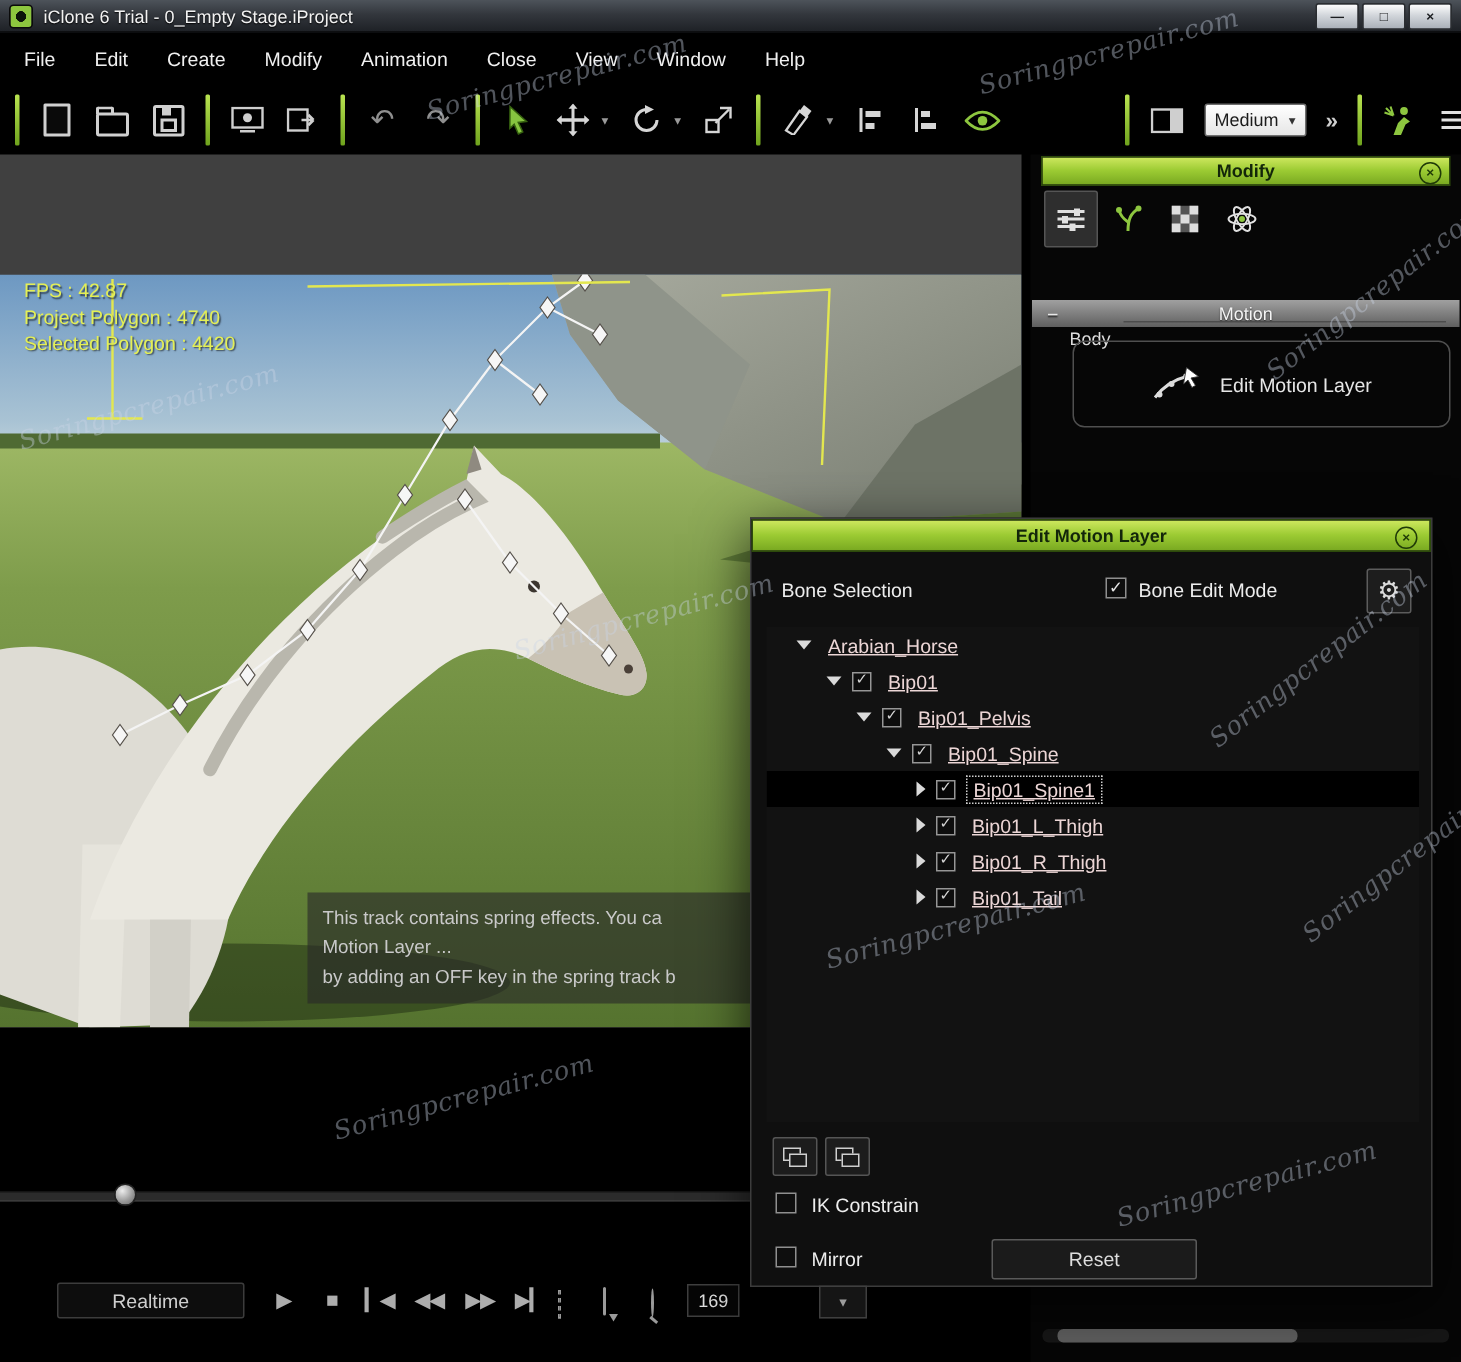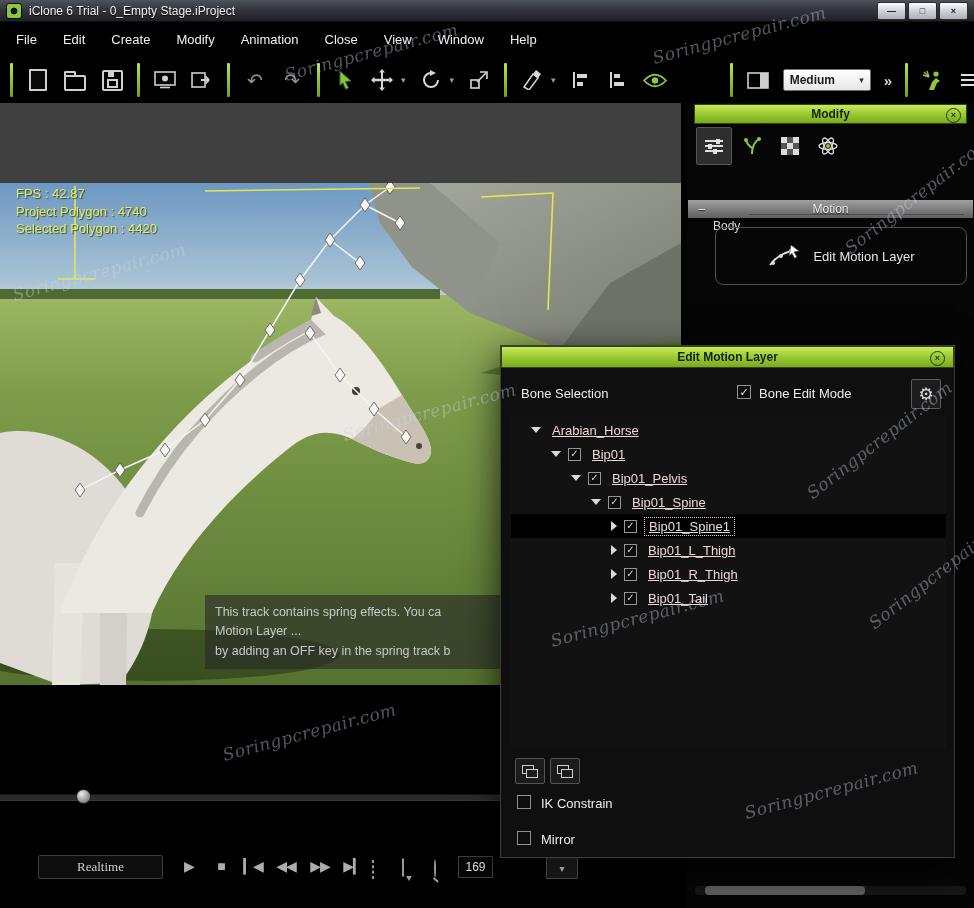--- a/index.html
+++ b/index.html
@@ -23,21 +23,21 @@
   .tsep{width:3px;height:34px;background:linear-gradient(#b9e350,#6fa31d);border-radius:1px;flex:none;}
   .tico{width:24px;height:24px;display:flex;align-items:center;justify-content:center;flex:none;}
   .caret{font-size:9px;color:#9a9a9a;margin-left:-6px;}
   .glyph{color:#8f8f8f;font-size:19px;line-height:1;}
   .i-doc{width:14px;height:18px;border:2px solid #d0d0d0;border-radius:1px;background:#0a0a0a;}
   .i-folder{width:18px;height:12px;border:2px solid #d0d0d0;border-radius:2px;position:relative;margin-top:5px;}
   .i-folder::before{content:"";position:absolute;top:-6px;left:-2px;width:8px;height:3px;border:2px solid #d0d0d0;border-bottom:none;border-radius:2px 2px 0 0;}
   .i-save{width:17px;height:17px;border:2px solid #d0d0d0;border-radius:2px;position:relative;}
   .i-save::before{content:"";position:absolute;top:0;left:4px;width:6px;height:5px;background:#d0d0d0;}
   .i-save::after{content:"";position:absolute;bottom:1px;left:3px;width:7px;height:5px;border:2px solid #d0d0d0;}
-  .qualitybox{width:88px;height:22px;background:linear-gradient(#ffffff,#e6e6e6);border:1px solid #6f6f6f;border-radius:2px;display:flex;align-items:center;justify-content:space-between;padding:0 6px;box-sizing:border-box;font-size:12px;color:#1c1c1c;flex:none;font-weight:bold;}
+  .qualitybox{width:68px;height:22px;background:linear-gradient(#ffffff,#e6e6e6);border:1px solid #6f6f6f;border-radius:2px;display:flex;align-items:center;justify-content:space-between;padding:0 6px;box-sizing:border-box;font-size:12px;color:#1c1c1c;flex:none;}
   .qualitybox .caret{color:#333;margin-left:4px;}
   .overflow{color:#cfcfcf;font-size:15px;font-weight:bold;}
 
   
   .viewport{left:0;top:103px;width:681px;height:582px;background:#404040;overflow:hidden;}
   .stats{left:16px;top:82px;color:#e4ef55;font-size:13px;line-height:1.35;text-shadow:1px 1px 1px rgba(0,0,0,.6);}
   .tooltip{left:205px;top:492px;width:300px;background:rgba(40,40,40,.62);color:#c9c9c9;font-size:12.5px;line-height:1.55;padding:8px 10px;box-sizing:border-box;}
 
   
   .panel{left:687px;top:103px;width:287px;height:805px;background:#060606;}
@@ -71,21 +71,21 @@
   .layerbtn{width:28px;height:24px;border:1px solid #555;background:#1c1c1c;border-radius:2px;display:flex;align-items:center;justify-content:center;}
   .i-layers{width:17px;height:13px;position:relative;}
   .i-layers::before{content:"";position:absolute;left:0;top:0;width:10px;height:7px;border:1.5px solid #cfcfcf;}
   .i-layers::after{content:"";position:absolute;left:4px;top:4px;width:10px;height:7px;border:1.5px solid #cfcfcf;background:#1c1c1c;}
   .dbtn{width:135px;height:25px;background:#1b1b1b;border:1px solid #5a5a5a;border-radius:2px;color:#dedede;font-size:13px;display:flex;align-items:center;justify-content:center;}
 
   
   .slider-track{left:0;top:794px;width:681px;height:5px;background:#2b2b2b;border-top:1px solid #141414;border-bottom:1px solid #3a3a3a;}
   .slider-knob{left:76px;top:789px;width:15px;height:15px;border-radius:50%;background:radial-gradient(circle at 35% 30%,#ececec,#9c9c9c 55%,#646464);border:1px solid #222;box-sizing:border-box;}
   .tbtn{color:#adadad;font-size:14px;line-height:1;display:flex;align-items:center;justify-content:center;letter-spacing:-1px;}
-  .realtime{left:38px;top:855px;width:125px;height:24px;background:#0d0d0d;border:1px solid #3c3c3c;border-radius:2px;color:#cfcfcf;font-size:13px;display:flex;align-items:center;justify-content:center;box-sizing:border-box;font-family:Liberation Serif, serif;}
+  .realtime{left:38px;top:855px;width:125px;height:24px;background:#0d0d0d;border:1px solid #3c3c3c;border-radius:2px;color:#cfcfcf;font-size:13px;display:flex;align-items:center;justify-content:center;box-sizing:border-box;}
   .framebox{left:458px;top:856px;width:35px;height:22px;background:#060606;border:1px solid #3f3f3f;color:#e0e0e0;font-size:12px;display:flex;align-items:center;justify-content:center;box-sizing:border-box;}
   .ddbox{left:546px;top:857px;width:32px;height:22px;background:#151515;border:1px solid #3f3f3f;color:#9c9c9c;font-size:10px;display:flex;align-items:center;justify-content:center;box-sizing:border-box;z-index:45;}
   .i-looprange{width:18px;height:12px;border:1.5px dashed #9a9a9a;}
   .i-bubble{width:17px;height:12px;border:1.5px solid #9a9a9a;border-radius:3px;position:relative;}
   .i-bubble::after{content:"";position:absolute;left:3px;bottom:-5px;border-left:3px solid transparent;border-right:3px solid transparent;border-top:5px solid #9a9a9a;}
   .i-key{width:11px;height:11px;border:1.5px solid #9a9a9a;border-radius:50%;position:relative;}
   .i-key::after{content:"";position:absolute;right:-4px;bottom:-3px;width:6px;height:1.5px;background:#9a9a9a;transform:rotate(40deg);}
 
   
   .wm{position:absolute;font-family:"DejaVu Serif",serif;font-style:italic;font-size:17px;color:rgba(203,213,229,.40);white-space:nowrap;pointer-events:none;z-index:60;letter-spacing:.5px;}
@@ -454,20 +454,21 @@
     <span class="ab layerbtn" style="left:14px;top:412px">
         <span class="i-layers"></span>
       </span>
     <span class="ab layerbtn" style="left:49px;top:412px">
         <span class="i-layers"></span>
       </span>
     <span class="ab cb" style="left:16px;top:449px"></span>
     <span class="ab dlabel" style="left:40px;top:450px">IK Constrain</span>
     <span class="ab cb" style="left:16px;top:485px"></span>
     <span class="ab dlabel" style="left:40px;top:486px">Mirror</span>
+    <div class="ab dbtn" style="left:160px;top:480px">Reset</div>
   </div>
 
   <span class="wm" style="left:282px;top:42px;transform:rotate(-15deg)">Soringpcrepair.com</span>
   <span class="wm" style="left:650px;top:25px;transform:rotate(-15deg)">Soringpcrepair.com</span>
   <span class="wm" style="left:10px;top:262px;transform:rotate(-15deg)">Soringpcrepair.com</span>
   <span class="wm" style="left:340px;top:402px;transform:rotate(-15deg)">Soringpcrepair.com</span>
   <span class="wm" style="left:548px;top:608px;transform:rotate(-15deg)">Soringpcrepair.com</span>
   <span class="wm" style="left:790px;top:430px;transform:rotate(-38deg)">Soringpcrepair.com</span>
   <span class="wm" style="left:828px;top:185px;transform:rotate(-38deg)">Soringpcrepair.com</span>
   <span class="wm" style="left:220px;top:722px;transform:rotate(-15deg)">Soringpcrepair.com</span>

